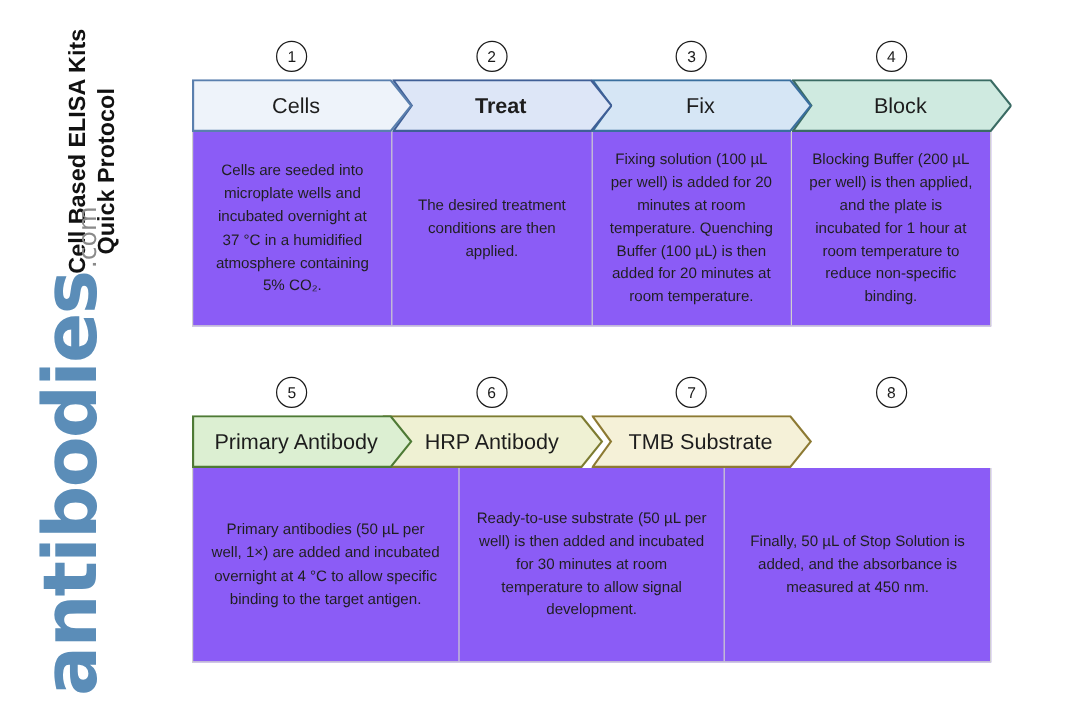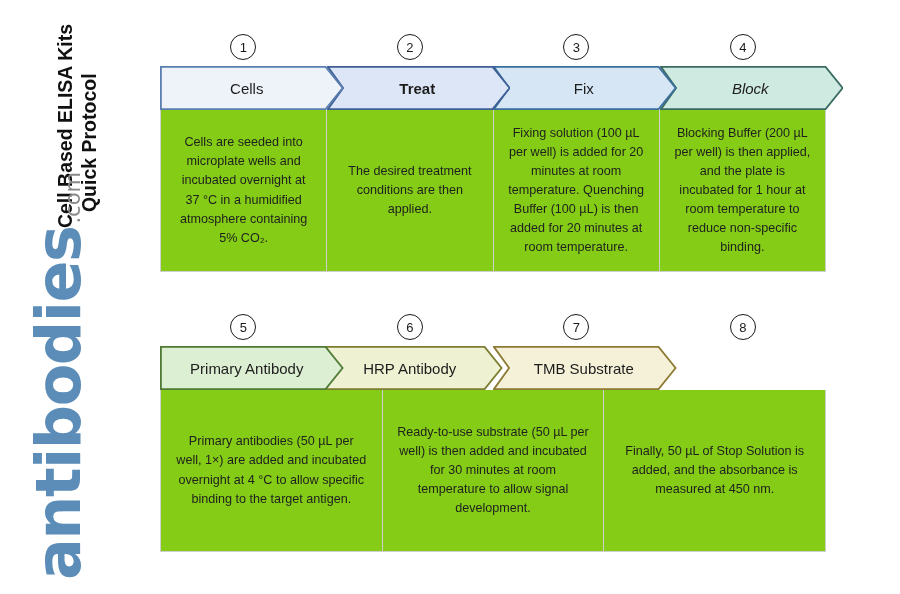--- a/index.html
+++ b/index.html
@@ -114,42 +114,42 @@
     width: 680px;
   }
   .chev {
     position: absolute;
     top: 0;
     height: 44px;
     display: flex;
     align-items: center;
     justify-content: center;
     box-sizing: border-box;
-    font-size: 15px;
+    font-size: 18px;
     color: #1d1d1d;
   }
   .chev span { position: relative; z-index: 2; pointer-events: none; }
   .chev svg {
     position: absolute;
     left: 0; top: 0;
     width: 100%;
     height: 100%;
     z-index: 1;
   }
 
   
   .desc-row {
     position: relative;
     width: 666px;
     height: 162px;
     display: flex;
     border: 1px solid #cfcfcf;
     border-top: none;
     box-sizing: border-box;
-    background: #84cc16;
+    background: #8b5cf6;
   }
   .desc-cell {
     flex: 1 1 0;
     border-right: 1px solid #cfcfcf;
     box-sizing: border-box;
     display: flex;
     align-items: center;
     justify-content: center;
     padding: 8px 14px;
   }
@@ -209,21 +209,21 @@
       <div class="chev" style="left: 333px; width: 183.5px; z-index: 18;">
         <svg viewBox="0 0 183.5 44" preserveAspectRatio="none">
           <polygon points="0.9,0.9 165.6,0.9 182.6,22 165.6,43.1 0.9,43.1 16.1,22" fill="#d6e6f5" stroke="#3a6f9e" stroke-width="1.8" stroke-linejoin="miter"></polygon>
         </svg>
         <span style="margin-left: 8px; margin-right: 10px;">Fix</span>
       </div>
       <div class="chev" style="left: 499.5px; width: 183.5px; z-index: 17;">
         <svg viewBox="0 0 183.5 44" preserveAspectRatio="none">
           <polygon points="0.9,0.9 165.6,0.9 182.6,22 165.6,43.1 0.9,43.1 16.1,22" fill="#cfeae0" stroke="#3a6b63" stroke-width="1.8" stroke-linejoin="miter"></polygon>
         </svg>
-        <span style="margin-left: 8px; margin-right: 10px; font-style: italic;">Block</span>
+        <span style="margin-left: 8px; margin-right: 10px;">Block</span>
       </div>
     </div>
   <div class="desc-row">
       <div class="desc-cell">
         <div class="desc-text">Cells are seeded into microplate wells and incubated overnight at 37 °C in a humidified atmosphere containing 5% CO₂.</div>
       </div>
       <div class="desc-cell">
         <div class="desc-text">The desired treatment conditions are then applied.</div>
       </div>
       <div class="desc-cell">

